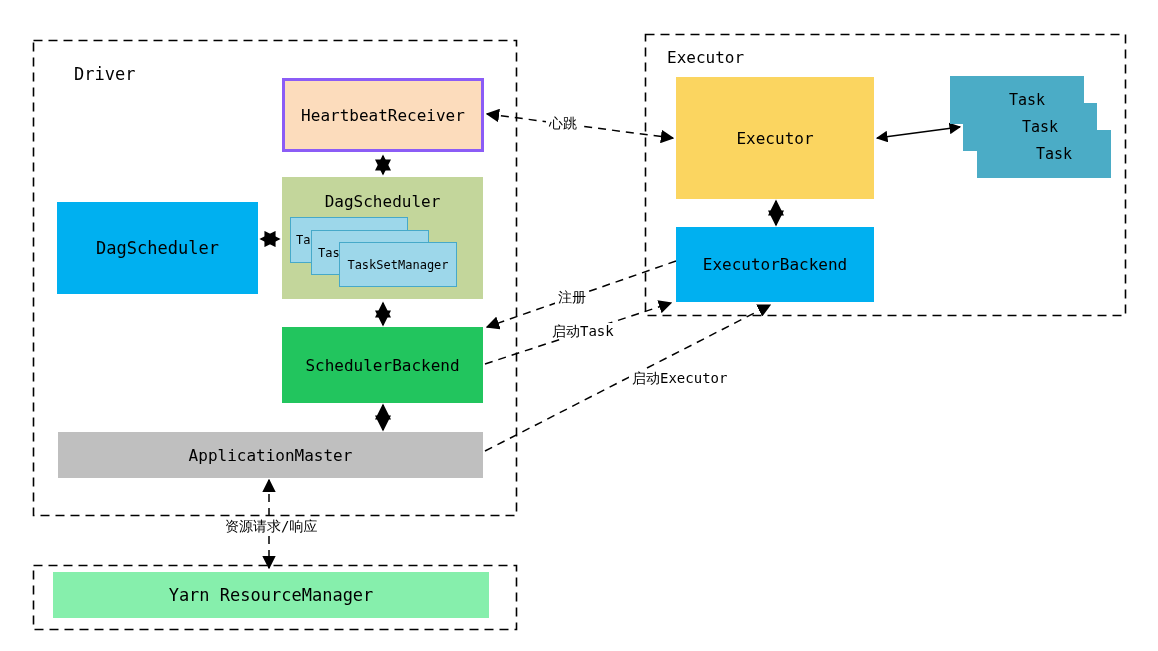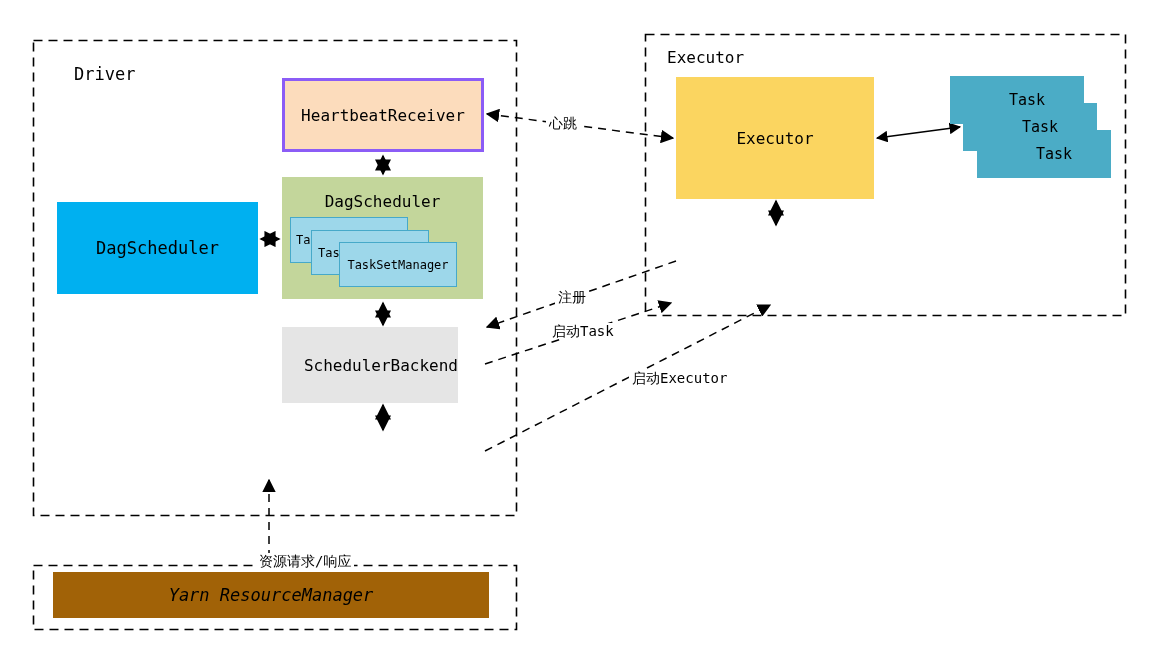--- a/index.html
+++ b/index.html
@@ -18,37 +18,37 @@
     font-family:"DejaVu Sans Mono","DejaVu Sans","Liberation Mono",monospace;
   }
   
   .heartbeat{left:282px;top:78px;width:202px;height:74px;background:#FCDCBC;border:3px solid #8b5cf6;}
   .taskscheduler{left:282px;top:177px;width:201px;height:122px;background:#C3D69B;align-items:flex-start;padding-top:15px;}
   .tsm{width:118px;height:45px;background:#9DD7EA;border:1px solid #46A9C9;font-size:12px;overflow:hidden;}
   .tsm-back{left:290px;top:217px;height:46px;justify-content:flex-start;padding-left:5px;}
   .tsm-mid{left:311px;top:230px;justify-content:flex-start;padding-left:6px;}
   .tsm-front{left:339px;top:242px;}
   .dagscheduler{left:57px;top:202px;width:201px;height:92px;background:#00B0F0;font-size:17px;}
-  .schedulerbackend{left:282px;top:327px;width:176px;height:76px;background:#e5e5e5;justify-content:flex-end;}
+  .schedulerbackend{left:282px;top:327px;width:201px;height:76px;background:#22c55e;}
   .applicationmaster{left:58px;top:432px;width:425px;height:46px;background:#BFBFBF;}
-  .yarnrm{left:53px;top:572px;width:436px;height:46px;background:#a16207;font-size:17px;font-style:italic;}
+  .yarnrm{left:53px;top:572px;width:436px;height:46px;background:#86efac;font-size:17px;}
   
   .executor-main{left:676px;top:77px;width:198px;height:122px;background:#FBD560;}
   .executorbackend{left:676px;top:227px;width:198px;height:75px;background:#00B0F0;}
   .taskbox{width:134px;height:48px;background:#4BACC6;font-size:15px;padding-left:20px;}
   .task1{left:950px;top:76px;}
   .task2{left:963px;top:103px;}
   .task3{left:977px;top:130px;}
   .taskbox span{position:relative;z-index:10;}
   
   .lbl-heartbeat{left:546px;top:115px;text-align:right;}
   .lbl-register{left:555px;top:289px;}
   .lbl-launch-task{left:549px;top:323px;}
   .lbl-launch-executor{left:585px;top:370px;margin-left:44px;}
-  .lbl-resource{left:222px;top:553px;margin-left:34px;}
+  .lbl-resource{left:222px;top:518px;}
   .lbl-driver{left:74px;top:64px;}
   .lbl-executor{left:667px;top:48px;font-size:16px;}
 </style>
 </head>
 <body>
 
 <div class="stage">
 
   <svg class="layer" width="1158" height="651" viewBox="0 0 1158 651">
     <defs>
@@ -97,27 +97,33 @@
   </div>
 
   <div class="node dagscheduler">
     <span>DagScheduler</span>
   </div>
 
   <div class="node schedulerbackend">
     <span>SchedulerBackend</span>
   </div>
 
+  <div class="node applicationmaster">
+    <span>ApplicationMaster</span>
+  </div>
 
   <div class="node yarnrm">
     <span>Yarn ResourceManager</span>
   </div>
 
   <div class="node executor-main">
     <span>Executor</span>
+  </div>
+  <div class="node executorbackend">
+    <span>ExecutorBackend</span>
   </div>
   <div class="node taskbox task1">
     <span>Task</span>
   </div>
   <div class="node taskbox task2">
     <span>Task</span>
   </div>
   <div class="node taskbox task3">
     <span>Task</span>
   </div>

